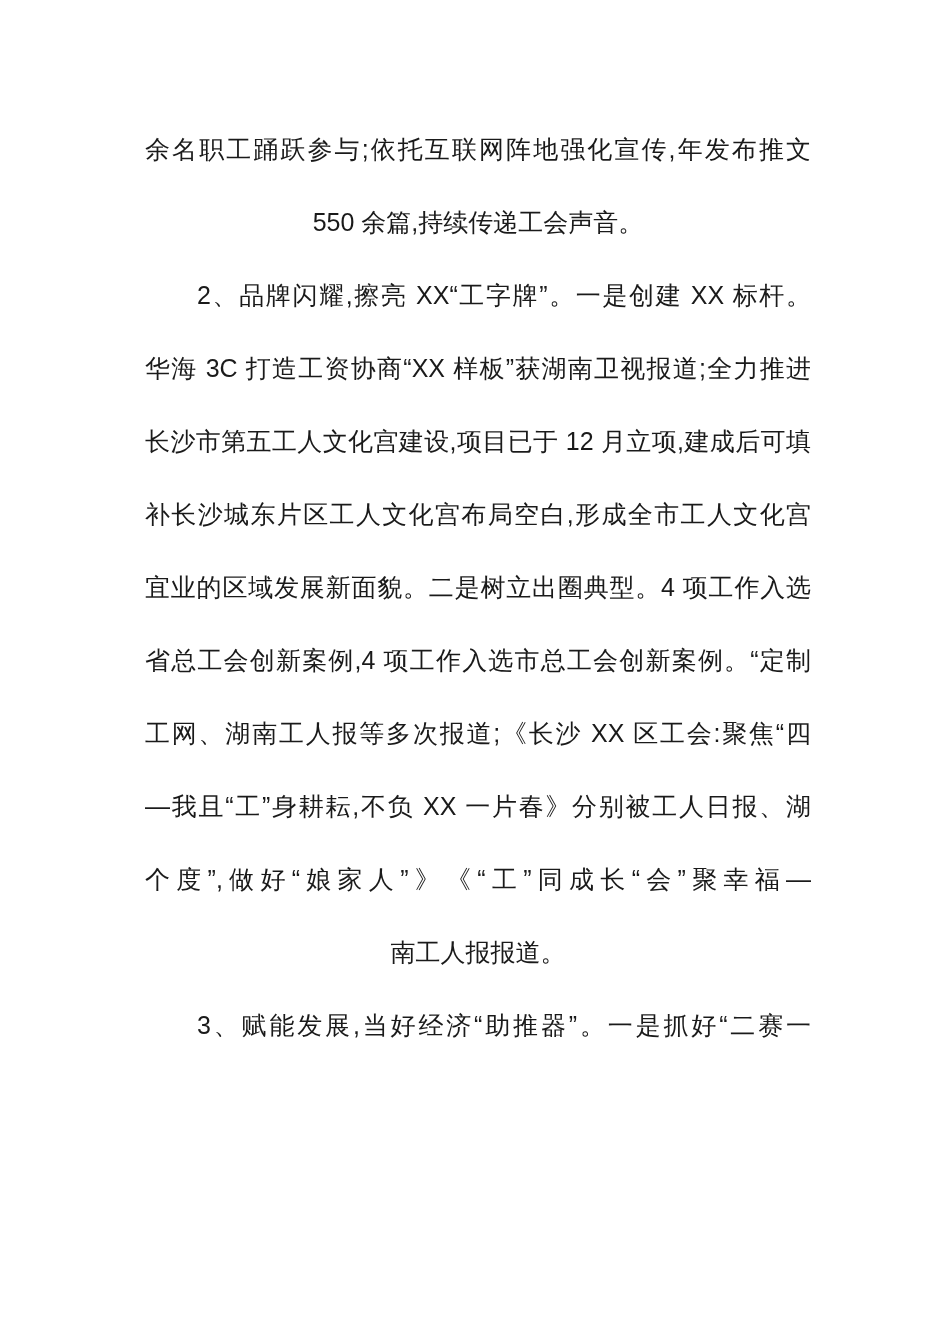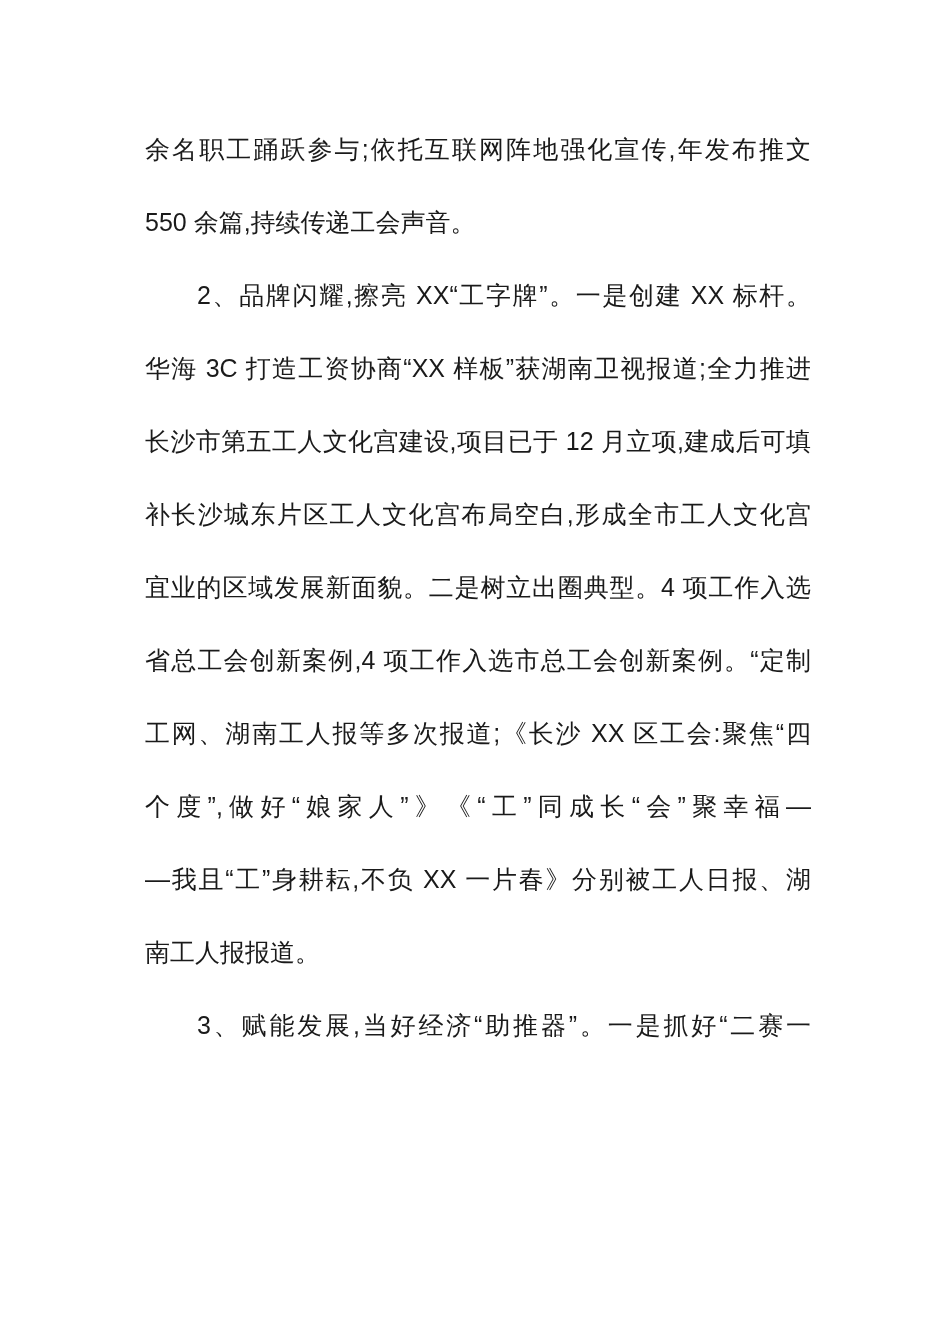--- a/index.html
+++ b/index.html
@@ -20,21 +20,21 @@
     top: 106px;
     width: 666px;
     color: #1a1a1a;
     font-family: "Liberation Sans", sans-serif;
     font-size: 25px;
   }
   .line {
     height: 73px;
     line-height: 73px;
     white-space: nowrap;
-    text-align: left;
+    text-align: center;
   }
   .line.fill {
     text-align: justify;
     text-align-last: justify;
     text-justify: inter-character;
   }
   .line.indent {
     padding-left: 52px;
   }
 </style>
@@ -45,18 +45,18 @@
   <div class="text-block" style="color: rgb(26, 26, 26);">
     <div class="line fill">余名职工踊跃参与;依托互联网阵地强化宣传,年发布推文</div>
     <div class="line">550 余篇,持续传递工会声音。</div>
     <div class="line fill indent">2、品牌闪耀,擦亮 XX“工字牌”。一是创建 XX 标杆。</div>
     <div class="line fill">华海 3C 打造工资协商“XX 样板”获湖南卫视报道;全力推进</div>
     <div class="line fill">长沙市第五工人文化宫建设,项目已于 12 月立项,建成后可填</div>
     <div class="line fill">补长沙城东片区工人文化宫布局空白,形成全市工人文化宫</div>
     <div class="line fill">宜业的区域发展新面貌。二是树立出圈典型。4 项工作入选</div>
     <div class="line fill">省总工会创新案例,4 项工作入选市总工会创新案例。“定制</div>
     <div class="line fill">工网、湖南工人报等多次报道;《长沙 XX 区工会:聚焦“四</div>
+    <div class="line fill">—我且“工”身耕耘,不负 XX 一片春》分别被工人日报、湖</div>
     <div class="line fill">个度”,做好“娘家人”》《“工”同成长“会”聚幸福—</div>
-    <div class="line fill">—我且“工”身耕耘,不负 XX 一片春》分别被工人日报、湖</div>
     <div class="line">南工人报报道。</div>
     <div class="line fill indent">3、赋能发展,当好经济“助推器”。一是抓好“二赛一</div>
   </div>
 </div>
 
 </body></html>

